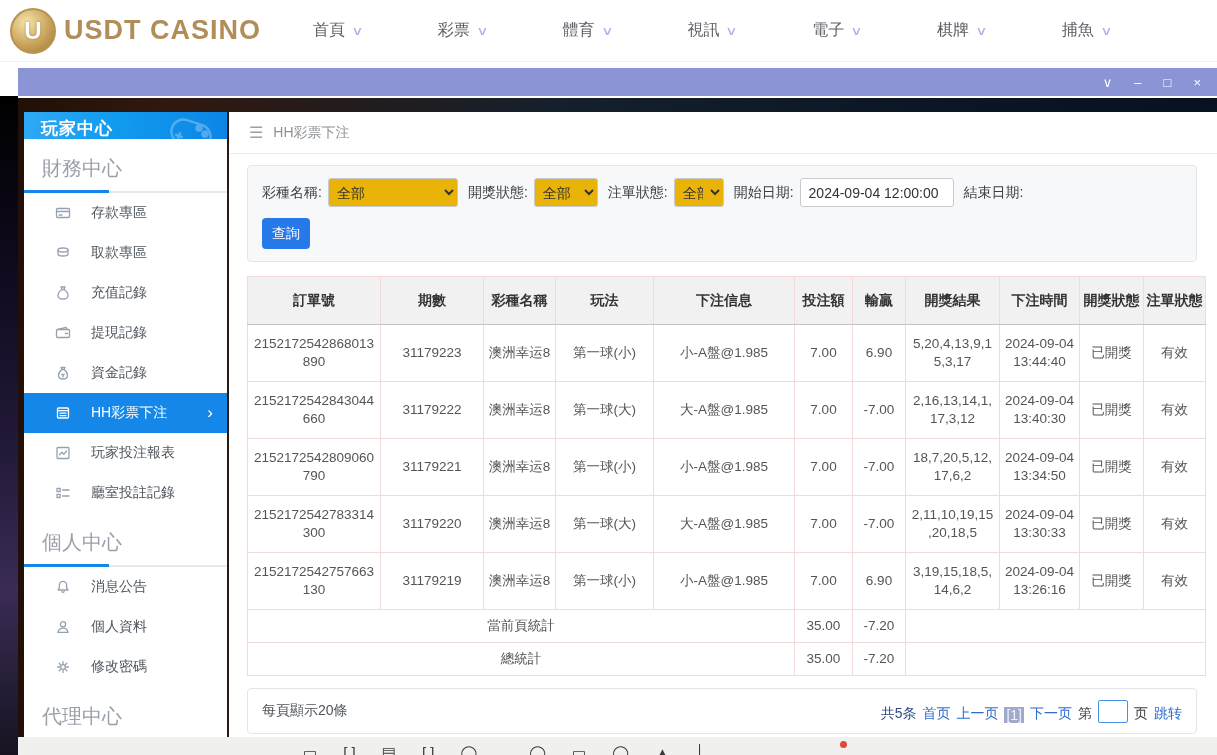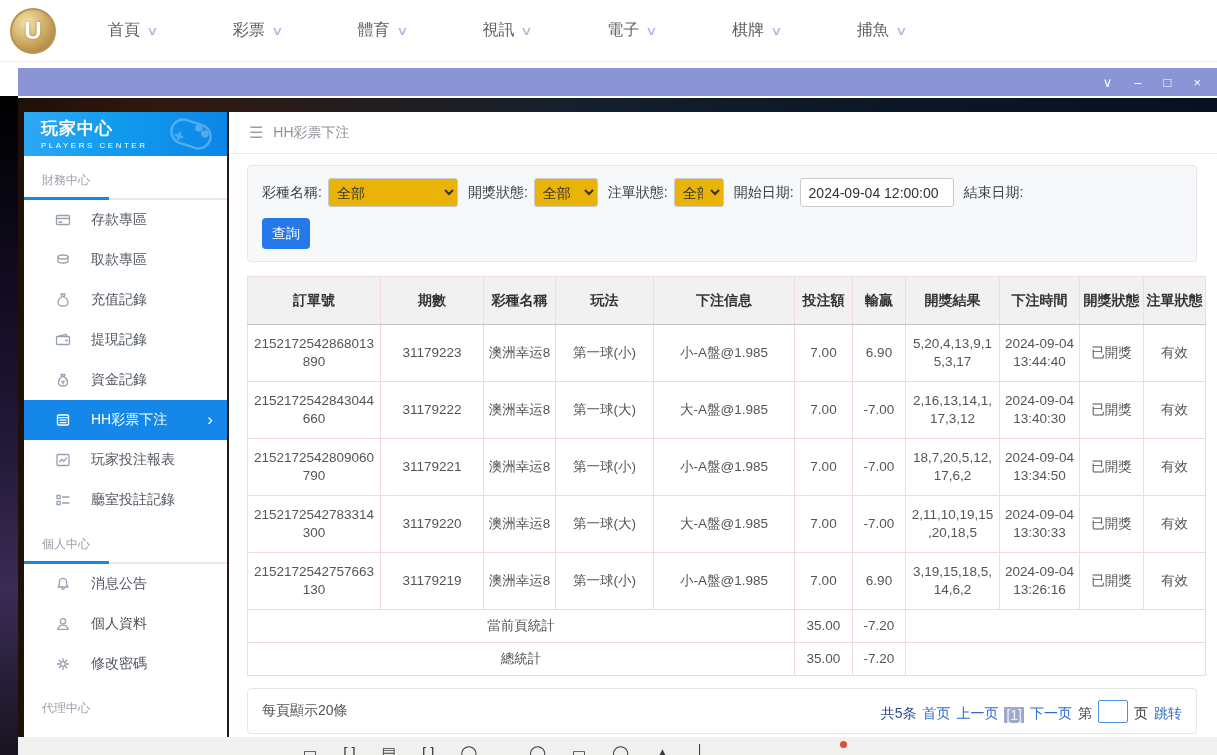--- a/index.html
+++ b/index.html
@@ -32,26 +32,26 @@
   .win-body { position:absolute; top:28px; left:0; right:0; bottom:0; border-top:2px solid #fff;
     background:linear-gradient(90deg,#201008 0%, #30180f 12%, #15202c 45%, #0c1624 75%, #081120 100%); }
 
   
   .dock { position:absolute; left:0; right:0; bottom:0; height:18px; background:#f0f0ee; overflow:hidden; }
   .dock-row { position:absolute; top:7px; left:285px; display:flex; gap:26px; color:#3a3a3a; font-size:15px; }
   .dock-dot { position:absolute; top:4px; left:822px; width:7px; height:7px; border-radius:50%; background:#e04a3a; }
 
   
   .sidebar { position:absolute; top:14px; left:6px; width:203px; bottom:18px; background:#fff; overflow:hidden; }
-  .side-header { height:44px; background:linear-gradient(100deg,#2fa9f5 0%, #119bee 45%, #0c85e6 100%);
+  .side-header { height:27px; background:linear-gradient(100deg,#2fa9f5 0%, #119bee 45%, #0c85e6 100%);
     color:#fff; padding:5px 0 0 17px; position:relative; overflow:hidden; }
   .side-header .t1 { font-size:17px; font-weight:bold; letter-spacing:1px; }
   .side-header .t2 { font-size:8px; letter-spacing:2.5px; margin-top:1px; }
   .side-header svg { position:absolute; right:10px; top:2px; opacity:.28; }
-  .side-sec { margin:16px 0 0 18px; font-size:12px; color:#9aa0aa; }
+  .side-sec { margin:16px 0 0 18px; font-size:20px; color:#9aa0aa; }
   .sec-line { margin-top:9px; height:2px; background:#e9e9e9; position:relative; }
   .sec-line i { position:absolute; left:0; top:-1px; height:3px; width:85px; background:#1487e8; }
   .side-item { height:40px; display:flex; align-items:center; padding-left:31px; cursor:pointer;
     color:#4f565e; font-size:14px; position:relative; }
   .side-item .s-icon { width:17px; height:17px; color:#96a1af; display:flex; align-items:center; }
   .side-item .s-label { margin-left:19px; }
   .side-item.active { background:#1487e8; color:#fff; }
   .side-item.active .s-icon { color:#fff; }
   .side-item .s-chev { position:absolute; right:14px; font-size:17px; color:#fff; }
 
@@ -97,20 +97,21 @@
 </head>
 <body>
 
 <div class="stage">
 
   <div class="navbar">
     <div class="brand">
       <div class="brand-logo">
           <span>U</span>
         </div>
+      <div class="brand-text">USDT CASINO</div>
     </div>
     <div class="nav-menu">
         <div class="nav-item">
           <span>首頁</span>
           <span class="chev">∨</span>
         </div>
         <div class="nav-item">
           <span>彩票</span>
           <span class="chev">∨</span>
         </div>

